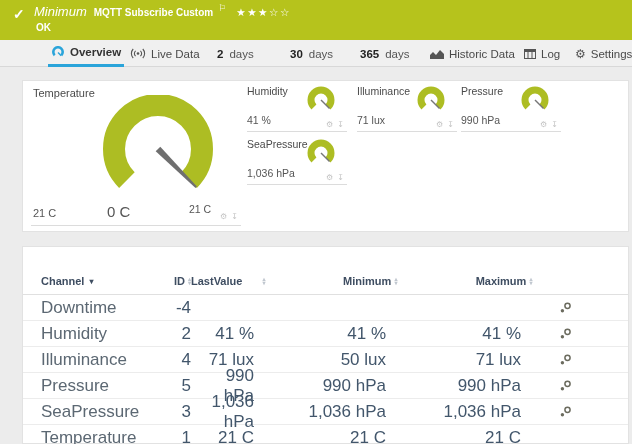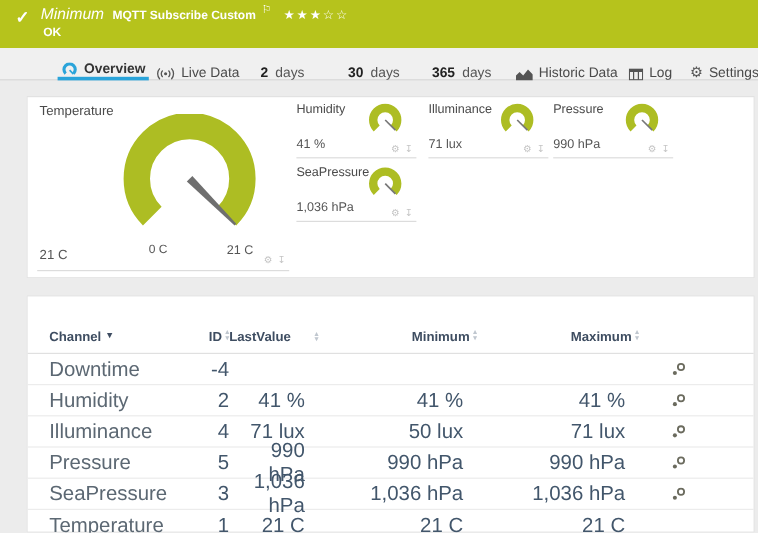--- a/index.html
+++ b/index.html
@@ -12,36 +12,36 @@
   .topbar{position:absolute;top:0;left:0;width:632px;height:40px;background:#b6c31c;color:#fff}
   .topbar .check{position:absolute;left:13px;top:6px;font-size:14px;font-weight:bold}
   .topbar .row1{position:absolute;left:34px;top:4px;display:flex;align-items:baseline;white-space:nowrap}
   .topbar .kind{font-style:italic;font-size:13px}
   .topbar .title{font-weight:bold;font-size:10px;margin-left:7px}
   .topbar .flag{font-size:9px;margin-left:5px;position:relative;top:-5px}
   .topbar .stars{font-size:10.5px;margin-left:10px;letter-spacing:1.5px}
   .topbar .status{position:absolute;left:36px;top:22px;font-size:10px;font-weight:bold}
   
   .tabbar{position:absolute;top:40px;left:0;width:632px;height:27px;background:#f0f0f0;border-bottom:1px solid #d8d8d8;box-sizing:border-box}
-  .tab{position:absolute;top:0;height:27px;display:flex;align-items:flex-end;gap:5px;
+  .tab{position:absolute;top:0;height:27px;display:flex;align-items:center;gap:5px;
        font-size:11.5px;color:#4a4a4a;white-space:nowrap;box-sizing:border-box;padding:0 3px;cursor:default}
   .tab.active{border-bottom:3px solid #2aa4da;color:#333;font-weight:bold}
   .tab .num{font-weight:bold;color:#222}
   .tab .unit{color:#555;margin-left:1px}
   .tab .gear-glyph{font-size:12px;color:#555}
   .tab svg{display:block}
   
   .panel{position:absolute;left:22px;width:607px;background:#fff;border:1px solid #e2e2e2;box-sizing:border-box}
   .gauges-panel{top:80px;height:152px}
   .table-panel{top:246px;height:198px}
   
   .temp-cell{position:absolute;left:8px;top:4px;width:210px;height:140px;border-bottom:1px solid #dcdcdc}
   .temp-cell .gtitle{position:absolute;left:2px;top:2px;font-size:11px;color:#4a4a4a}
   .temp-cell svg{position:absolute;left:62px;top:10px}
-  .scale-min{position:absolute;left:93px;top:118px;font-size:10px;color:#555}
+  .scale-min{position:absolute;left:76px;top:118px;font-size:15px;color:#555}
   .scale-max{position:absolute;left:158px;top:118px;font-size:10.5px;color:#555}
   .temp-value{position:absolute;left:2px;top:122px;font-size:11px;color:#555}
   .cell-icons{position:absolute;font-size:8px;color:#c4c4c4;letter-spacing:1px}
   .temp-cell .cell-icons{right:2px;top:127px}
   
   .scell{position:absolute;width:100px;height:46px;border-bottom:1px solid #dcdcdc}
   .scell .gtitle{position:absolute;left:0;top:0;font-size:10.5px;color:#4a4a4a}
   .scell svg{position:absolute;left:55px;top:1px}
   .scell .gvalue{position:absolute;left:0;bottom:5px;font-size:10.5px;color:#555}
   .scell .cell-icons{right:2px;bottom:2px}
@@ -54,21 +54,21 @@
          font-size:11px;font-weight:bold;color:#3e4d61}
   .trow{display:flex;align-items:center;height:25px;border-bottom:1px solid #ececec;font-size:17px}
   .c-name{flex:0 0 123px;padding-left:18px;box-sizing:border-box}
   .c-id{flex:0 0 45px;text-align:right}
   .c-last{flex:0 0 63px;text-align:right}
   .c-min{flex:0 0 132px;text-align:right}
   .c-max{flex:0 0 135px;text-align:right}
   .c-act{flex:0 0 90px;display:flex;justify-content:center}
   .trow .c-name{color:#5c6873}
   .trow .c-id,.trow .c-last,.trow .c-min,.trow .c-max{color:#42566b}
-  .hcell{display:flex;justify-content:flex-end;gap:3px}
+  .hcell{display:flex;justify-content:flex-end;align-items:center;gap:3px}
   .hcell.left{justify-content:flex-start}
   .c-last.hcol{display:flex;flex-direction:row;align-items:center;line-height:12px}
   .c-last.hcol .l2{display:flex;align-items:center;gap:20px}
   .sort{display:flex;flex-direction:column;font-size:6px;line-height:4.5px;color:#c0c7cf}
   .caret{font-size:8px;color:#3e4d61;margin-left:2px}
   .wrench{cursor:pointer;display:flex}
 </style>
 </head>
 <body>
 

